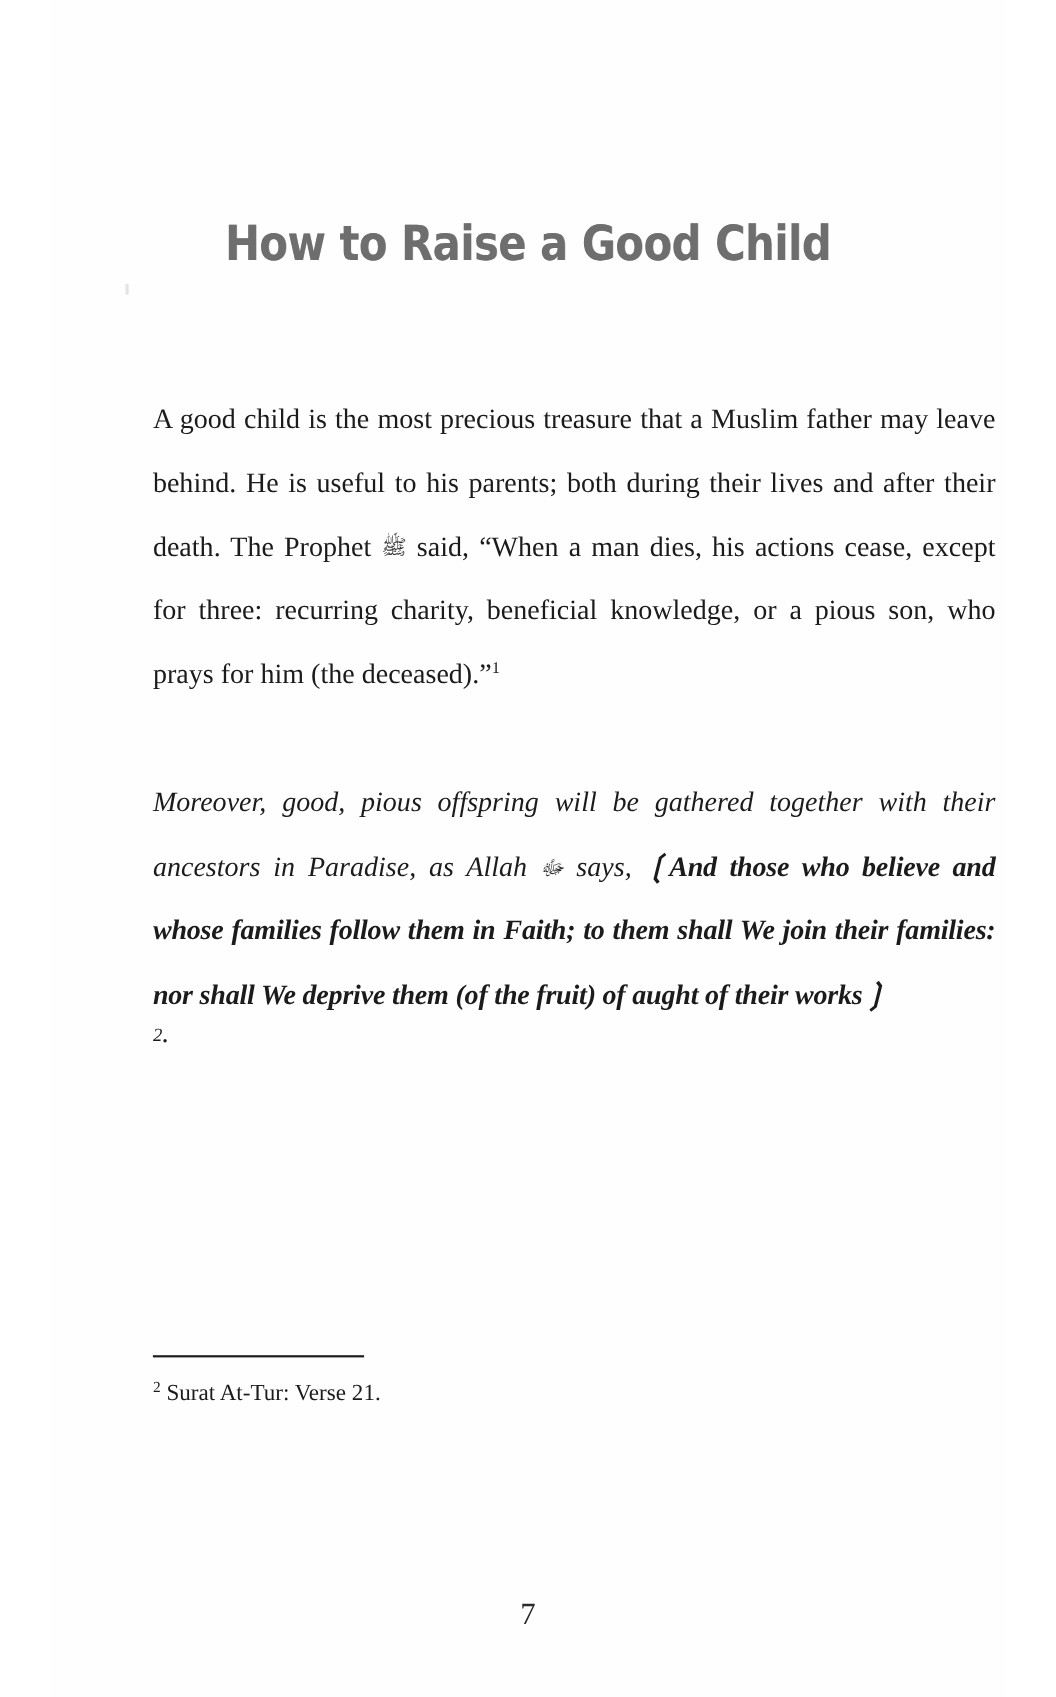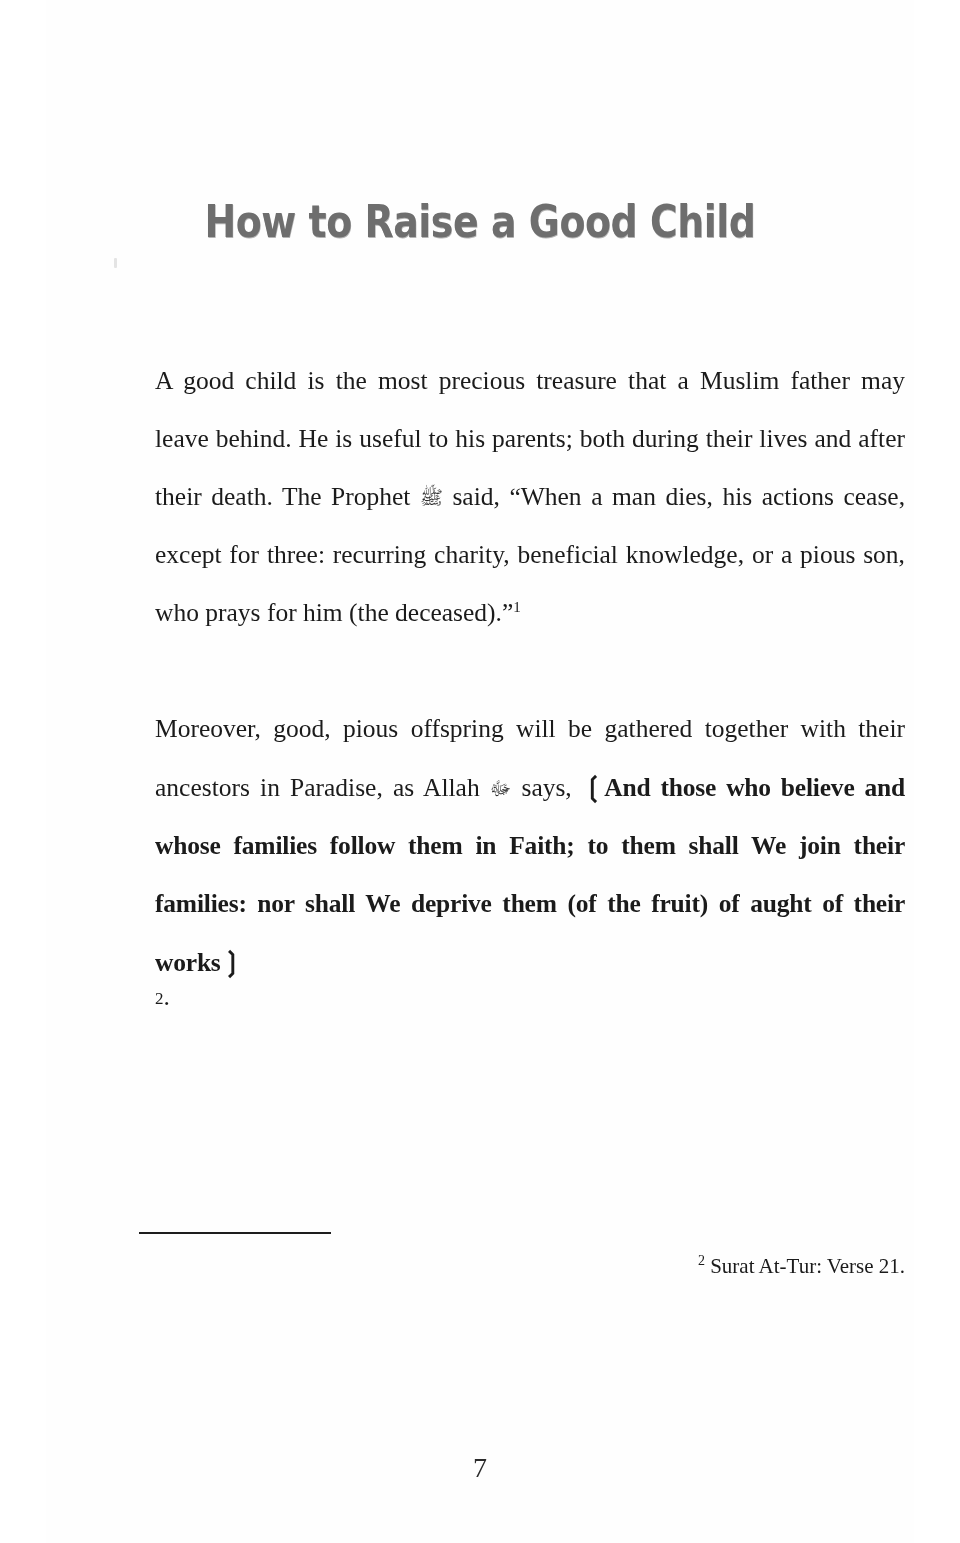--- a/index.html
+++ b/index.html
@@ -43,25 +43,25 @@
     left: 93px;
     top: 352px;
     width: 766px;
   }
 
   .para {
     font-size: 25.5px;
     line-height: 58px;
     text-align: justify;
     text-justify: inter-word;
-    margin: 0 0 58px 16px;
+    margin: 0 0 58px 0;
     color: #1b1b1b;
   }
 
-  .para:last-child { margin-bottom: 0; }
+  .para:last-child { margin-bottom: 0; font-style: italic; }
 
   .para.quote-para .quran {
     font-weight: bold;
     letter-spacing: -0.2px;
   }
 
   .sym {
     font-family: "DejaVu Sans", "Liberation Sans", sans-serif;
     font-size: 19px;
     line-height: 1;
@@ -112,21 +112,21 @@
 
   .fn {
     font-size: 21px;
     line-height: 36px;
     text-align: justify;
     text-justify: inter-word;
     margin: 0;
     color: #1b1b1b;
   }
 
-  .fn.nojust { text-align: right; }
+  .fn.nojust { text-align: left; }
 
   .fn .marker {
     font-size: 14px;
     vertical-align: super;
     line-height: 0;
   }
 
   .fn em {
     font-style: italic;
   }

